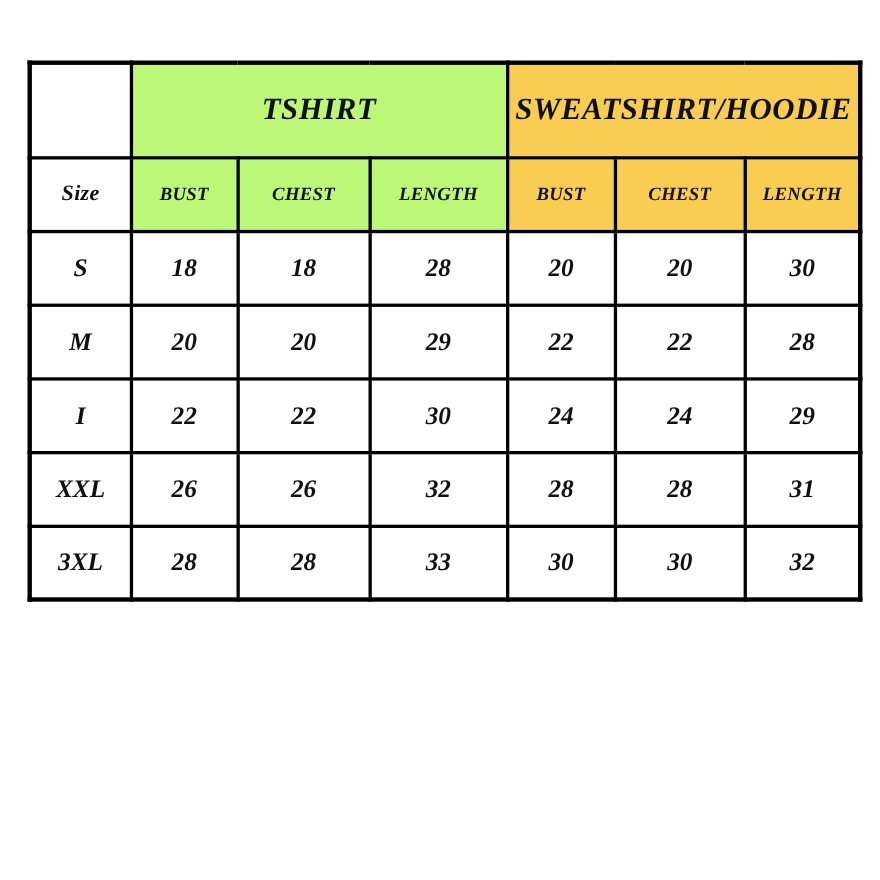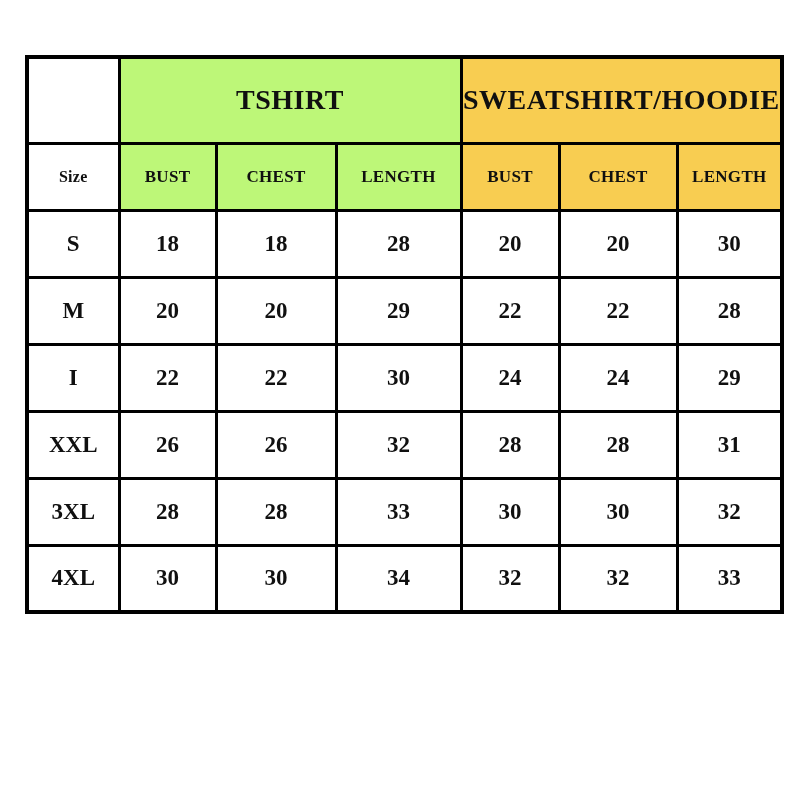--- a/index.html
+++ b/index.html
@@ -14,39 +14,40 @@
   body{
     font-family:"Liberation Serif","DejaVu Serif",serif;
     color:var(--text);
     position:relative;
   }
   .chart-wrap{
     position:absolute;
     left:25px;
     top:55px;
     width:706px;
+    font-style:italic;
   }
   table{
     border-collapse:collapse;
     table-layout:fixed;
     width:755px;
     border:4px solid var(--border);
   }
   th,td{
     border:3px solid var(--border);
     text-align:center;
     vertical-align:middle;
     font-weight:bold;
     background:var(--background);
     overflow:hidden;
     white-space:nowrap;
   }
   tr.group-row th{height:86px;font-size:28px;letter-spacing:0.5px;}
   tr.col-row th{height:67px;font-size:17px;letter-spacing:0.3px;}
-  tr.col-row th.size-head{font-size:16px;}
+  tr.col-row th.size-head{font-size:20px;}
   tbody th,tbody td{height:67px;font-size:23px;}
   th.corner{background:var(--background);}
   th.green-bg{background:var(--tshirt-header-bg);}
   th.orange-bg{background:var(--hoodie-header-bg);margin-left:16px;}
 </style>
 </head>
 <body>
 
 <div class="chart-wrap">
   <table>
@@ -114,24 +115,15 @@
         </tr>
         <tr>
           <th>3XL</th>
           <td>28</td>
           <td>28</td>
           <td>33</td>
           <td>30</td>
           <td>30</td>
           <td>32</td>
         </tr>
-        <tr>
-          <th>4XL</th>
-          <td>30</td>
-          <td>30</td>
-          <td>34</td>
-          <td>32</td>
-          <td>32</td>
-          <td>33</td>
-        </tr>
       </tbody>
   </table>
 </div>
 
 </body></html>

